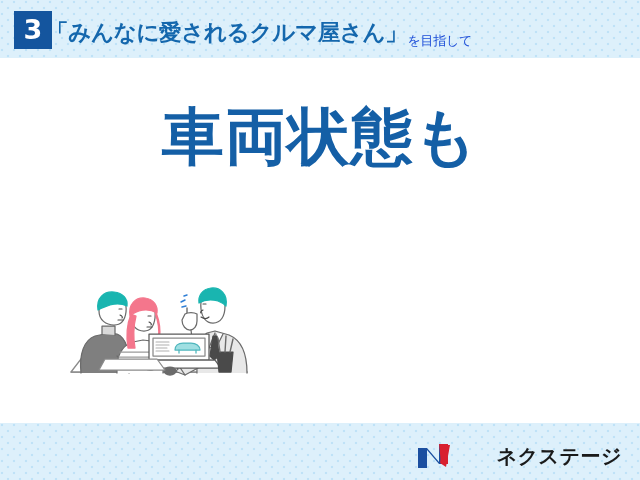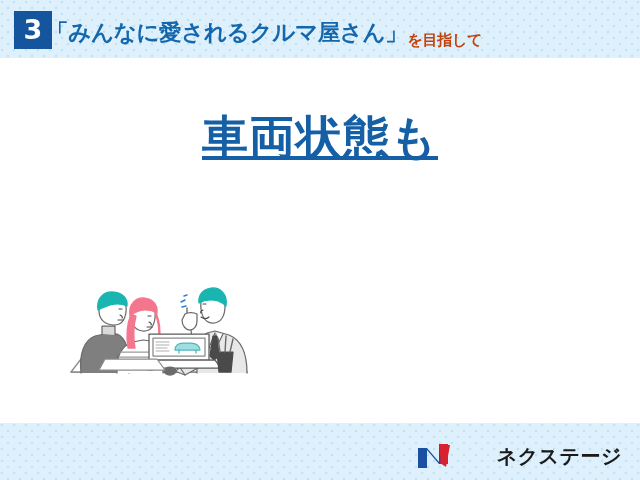--- a/index.html
+++ b/index.html
@@ -63,24 +63,24 @@
     white-space: nowrap;
     color: #1467ad;
   }
   #header-title-main {
     font-size: 22.5px;
     font-weight: bold;
     letter-spacing: -0.3px;
     color: #1467ad;
   }
   #header-title-suffix {
-    font-size: 15px;
-    font-weight: bold;
+    font-size: 13px;
+    font-weight: normal;
     letter-spacing: -0.3px;
-    color: #c2410c;
+    color: #1d4ed8;
     position: relative;
     top: 2px;
   }
 
   
   #headline {
     position: absolute;
     left: 0;
     top: 100px;
     width: 640px;
@@ -89,24 +89,23 @@
     font-weight: bold;
   }
   .headline-line {
     display: block;
     white-space: nowrap;
     color: #145fa6;
     font-weight: bold;
     font-family: "DejaVu Sans", "Liberation Sans", sans-serif;
   }
   #headline-line-1 {
-    font-size: 46px;
+    font-size: 62px;
     line-height: 74px;
     letter-spacing: 1px;
-    text-decoration: underline;
   }
   #headline-line-2 {
     font-size: 62px;
     line-height: 74px;
     letter-spacing: 0px;
   }
 
   
   #content-row {
     position: absolute;

